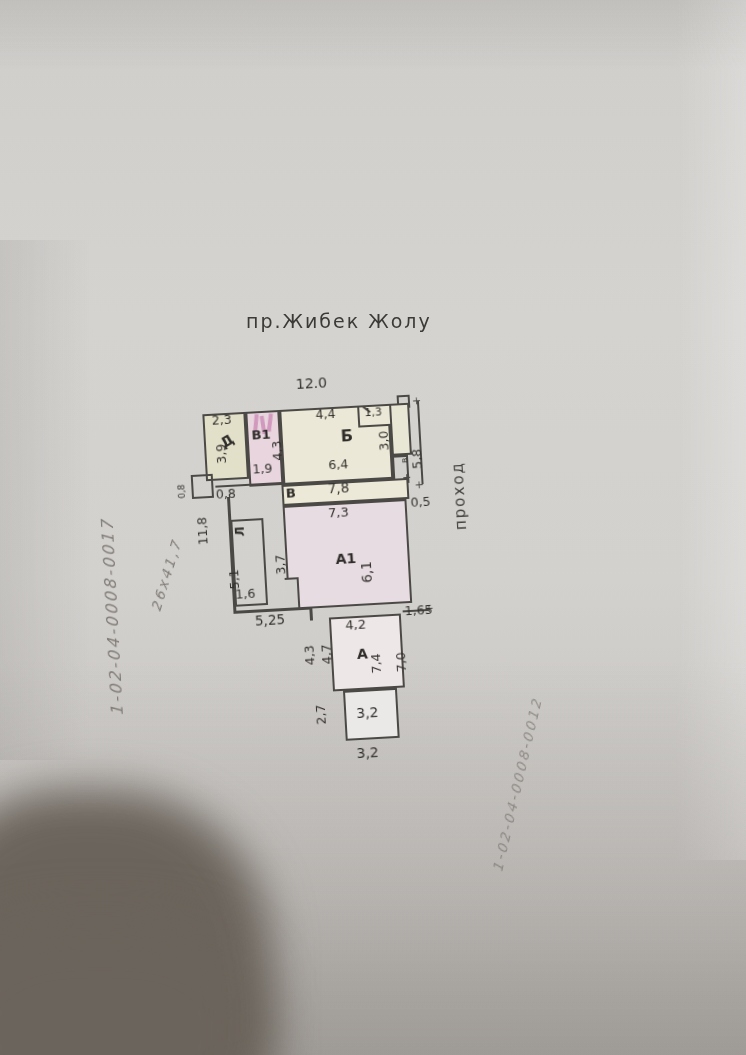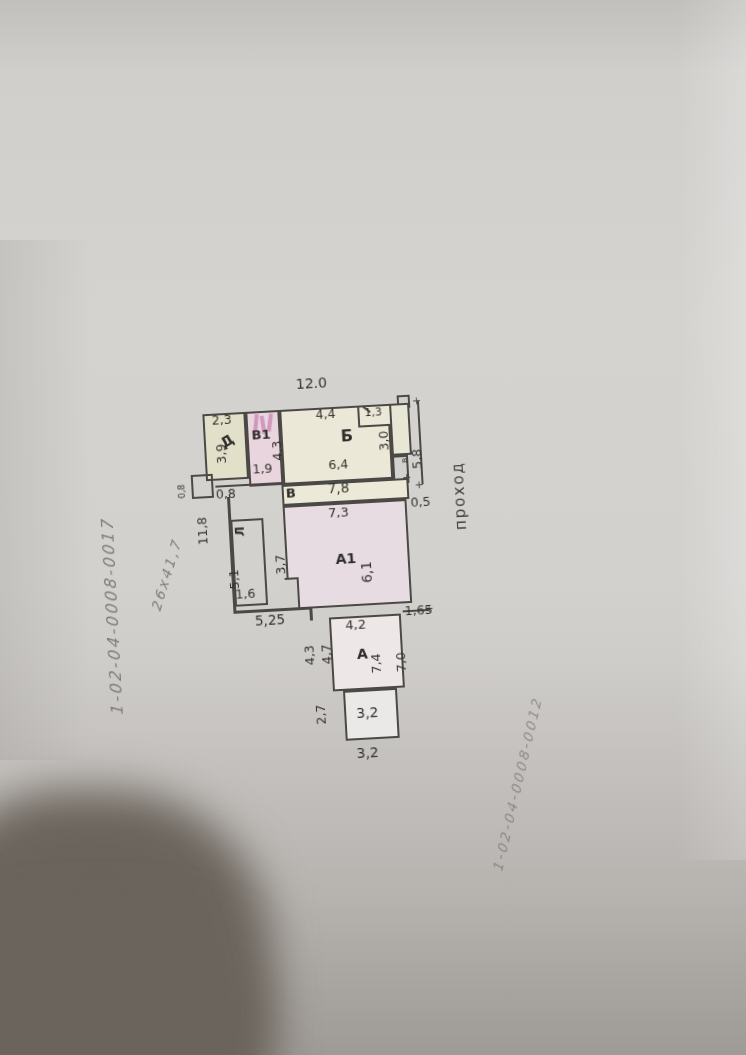--- a/index.html
+++ b/index.html
@@ -47,20 +47,21 @@
 
 <div id="photo">
 
   <div class="shade-top"></div>
   <div class="shade-right"></div>
   <div class="shade-left"></div>
   <div class="shade-bottom"></div>
   <div class="blob b1"></div>
   <div class="blob b2"></div>
 
+  <div class="street">пр.Жибек  Жолу</div>
 
   <div class="hand left-note">1-02-04-0008-0017</div>
   <div class="hand size-note">26х41,7</div>
   <div class="hand right-note">1-02-04-0008-0012</div>
 
   <div class="plan">
 
     <div class="rm" style="left:35px;top:28px;width:43px;height:67px;background:#e2e0c9;"></div>
     <div class="rm" style="left:78px;top:28px;width:34px;height:75px;background:#e8d5de;"></div>
     <div class="streak" style="left:86px;top:31px;transform:rotate(8deg);"></div>

